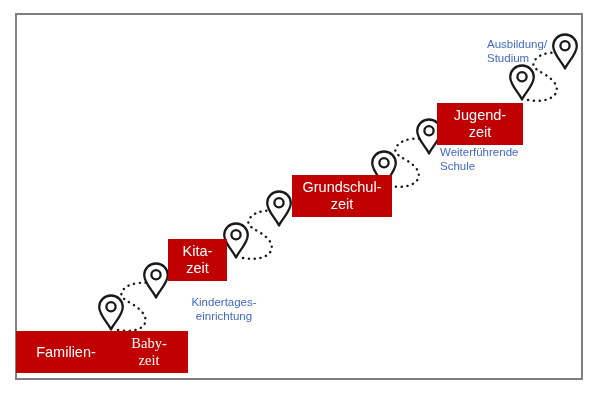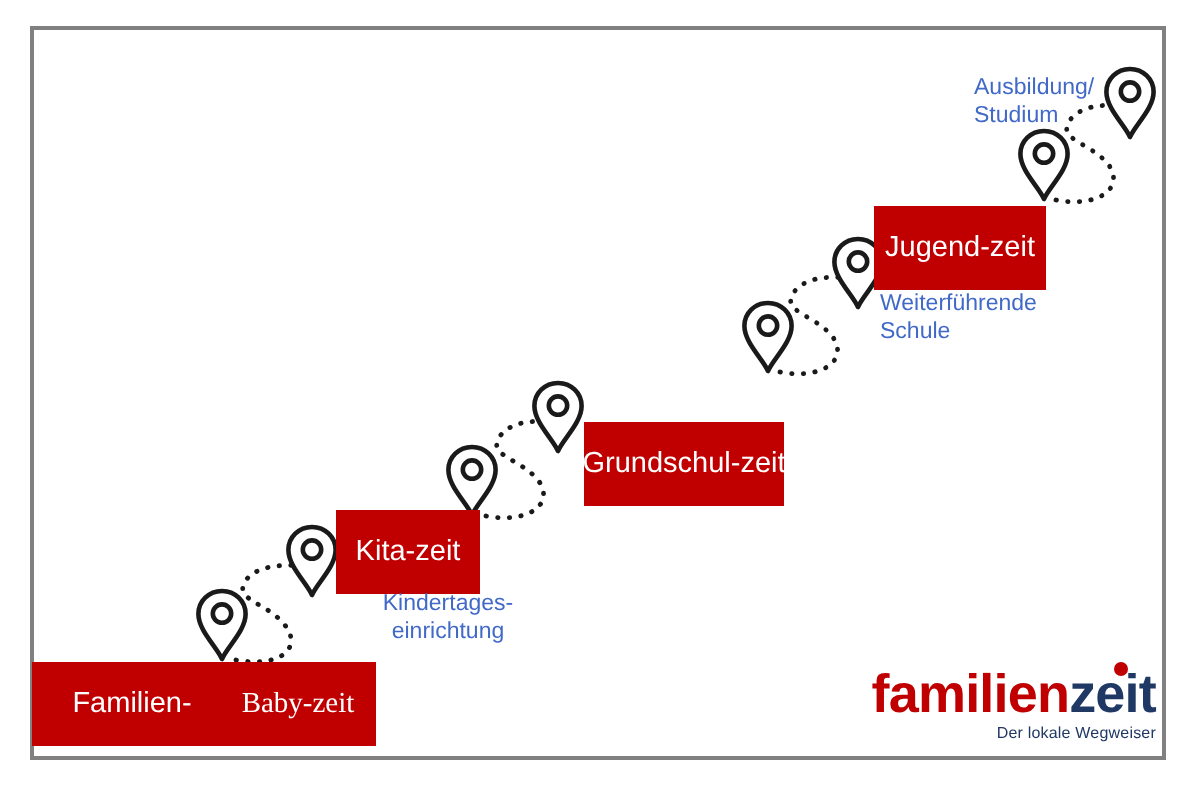--- a/index.html
+++ b/index.html
@@ -46,20 +46,21 @@
 
   
   .stage-box {
     position: absolute;
     background: #C00000;
     color: #ffffff;
     font-size: 14.5px;
     line-height: 17px;
     text-align: center;
     display: flex;
+    flex-direction: column;
     align-items: center;
     justify-content: center;
     box-sizing: border-box;
     padding: 2px 4px;
     white-space: nowrap;
   }
   .stage-box .l1, .stage-box .l2 { display: block; }
 
   
   .caption {
@@ -161,43 +162,36 @@
 
   <div class="stage-box" style="left:16px; top:331px; width:100px; height:42px;">
     <span class="l1">Familien-</span>
   </div>
 
   <div class="stage-box" style="left:110px; top:331px; width:78px; height:42px;font-family:Liberation Serif, serif;">
     <span class="l1">Baby-</span>
     <span class="l2">zeit</span>
   </div>
 
-  <div class="stage-box" style="left:168px; top:255px; width:72px; height:42px;">
+  <div class="stage-box" style="left:168px; top:239px; width:59px; height:42px;">
     <span class="l1">Kita-</span>
     <span class="l2">zeit</span>
   </div>
   <div class="caption" style="left:169px; top:296px; width:110px;text-align:center;">Kindertages-
 einrichtung</div>
 
-  <div class="stage-box" style="left:292px; top:175px; width:100px; height:42px;margin-top:36px;">
+  <div class="stage-box" style="left:292px; top:175px; width:100px; height:42px;">
     <span class="l1">Grundschul-</span>
     <span class="l2">zeit</span>
   </div>
 
   <div class="stage-box" style="left:437px; top:103px; width:86px; height:42px;">
     <span class="l1">Jugend-</span>
     <span class="l2">zeit</span>
   </div>
   <div class="caption" style="left:440px; top:146px; width:120px;">Weiterführende
 Schule</div>
 
   <div class="caption" style="left:487px; top:38px; width:80px;">Ausbildung/
 Studium</div>
 
-  <div id="logo">
-    <div id="logo-word">
-      <span id="logo-fam">familien</span><span id="logo-zeit">zeit</span>
-      <span id="logo-dot"></span>
-    </div>
-    <div id="logo-tag">Der lokale Wegweiser</div>
-  </div>
 
 </div>
 
 </body></html>

